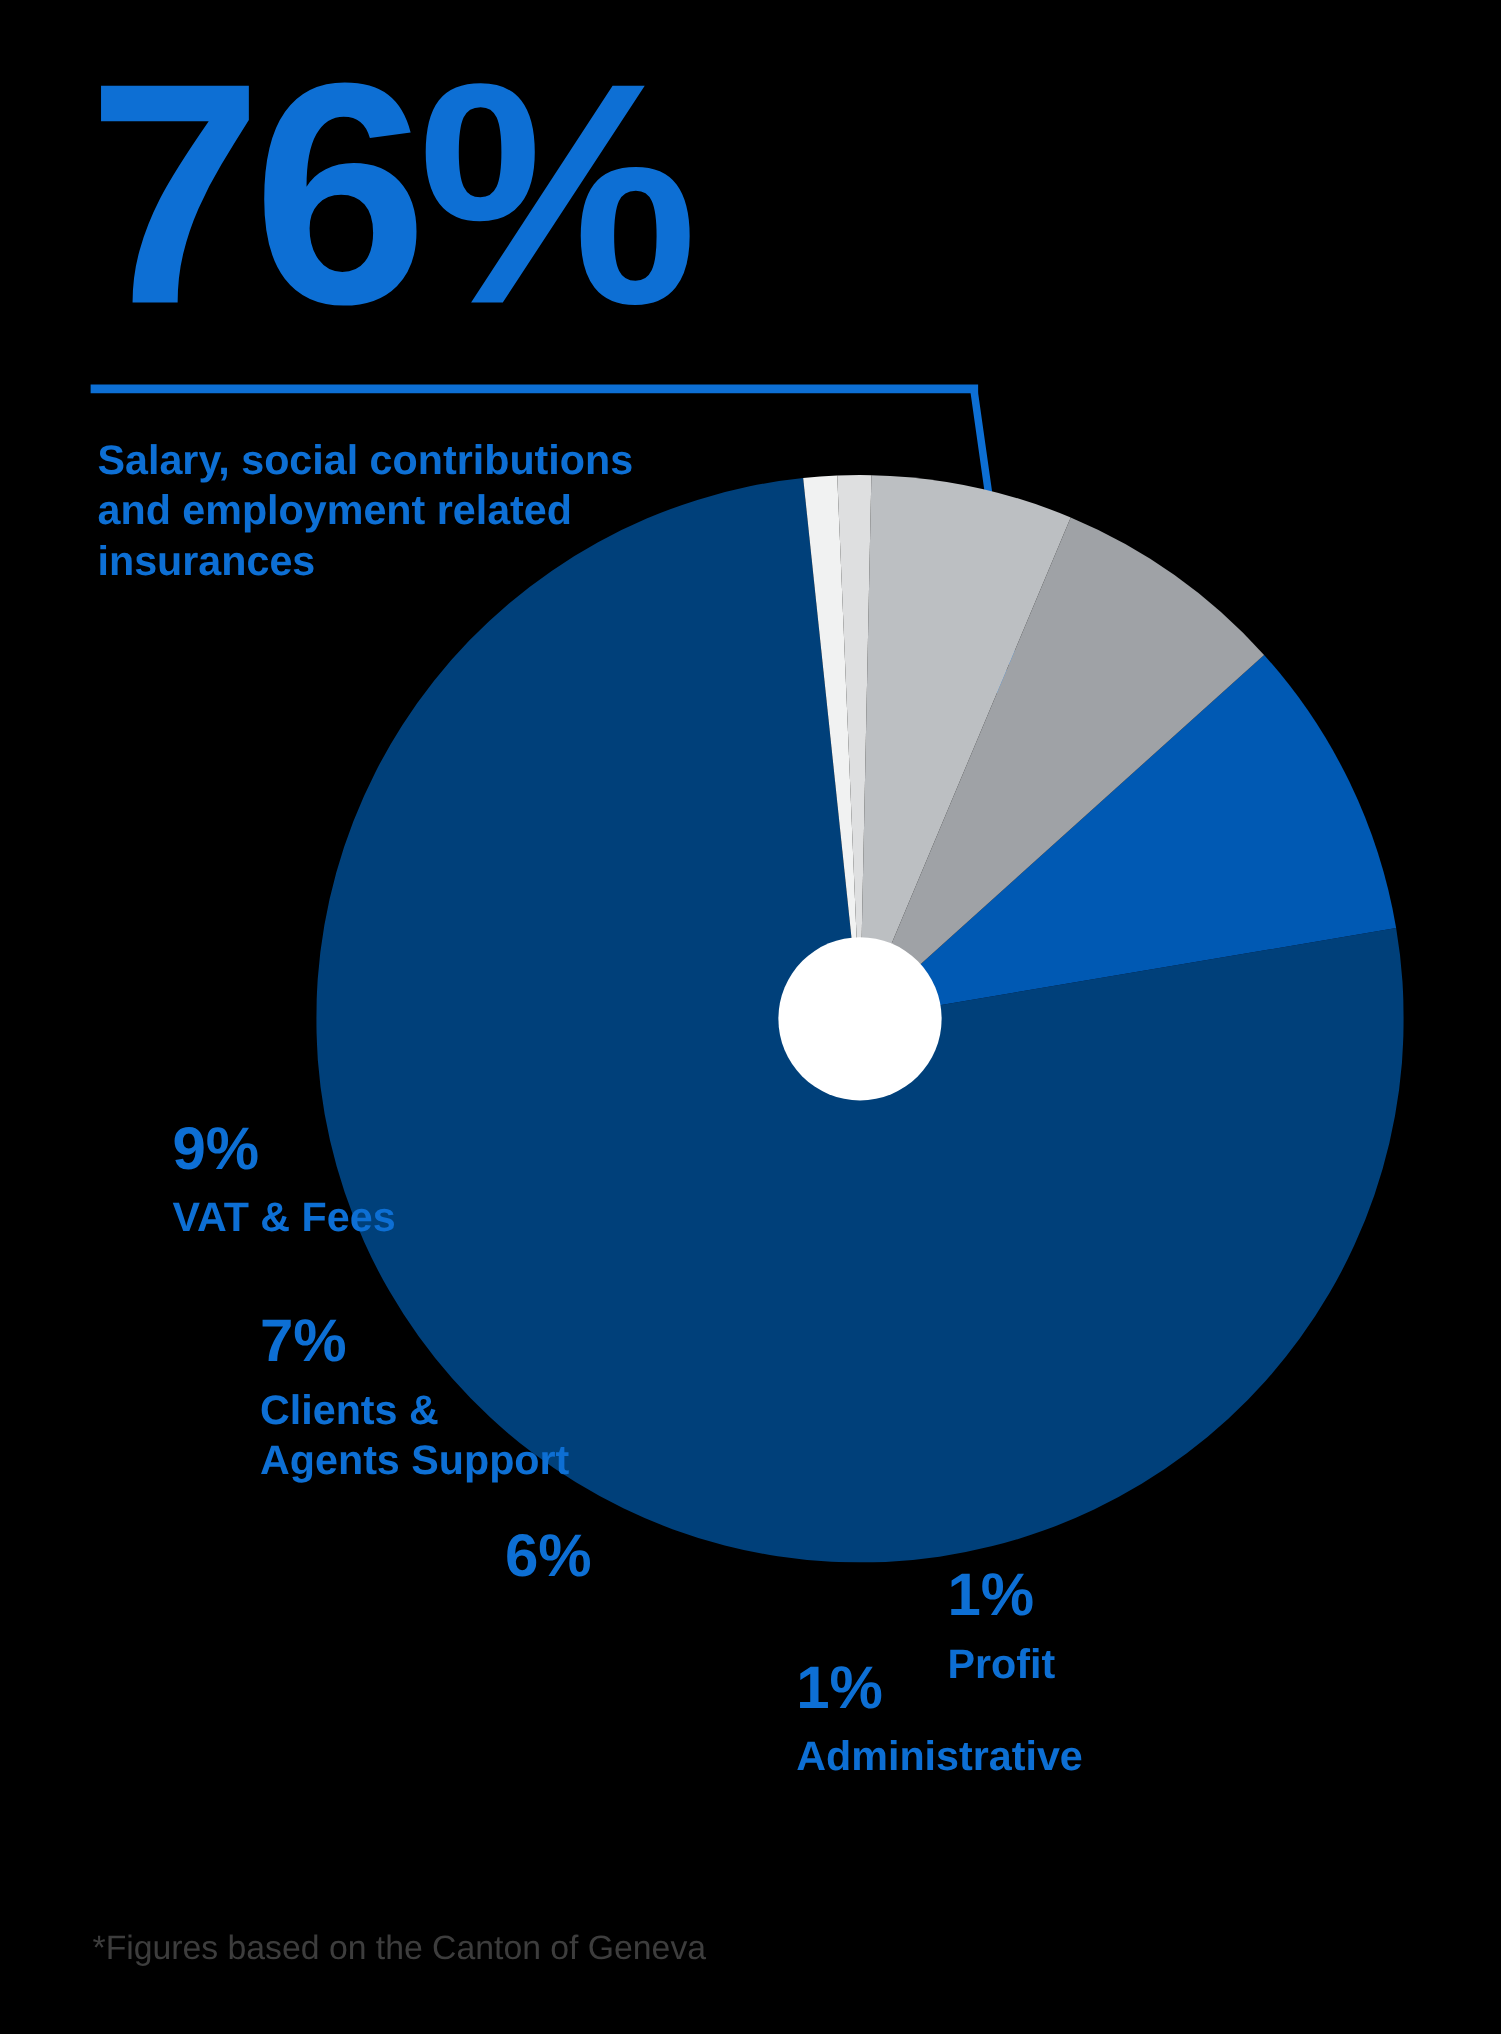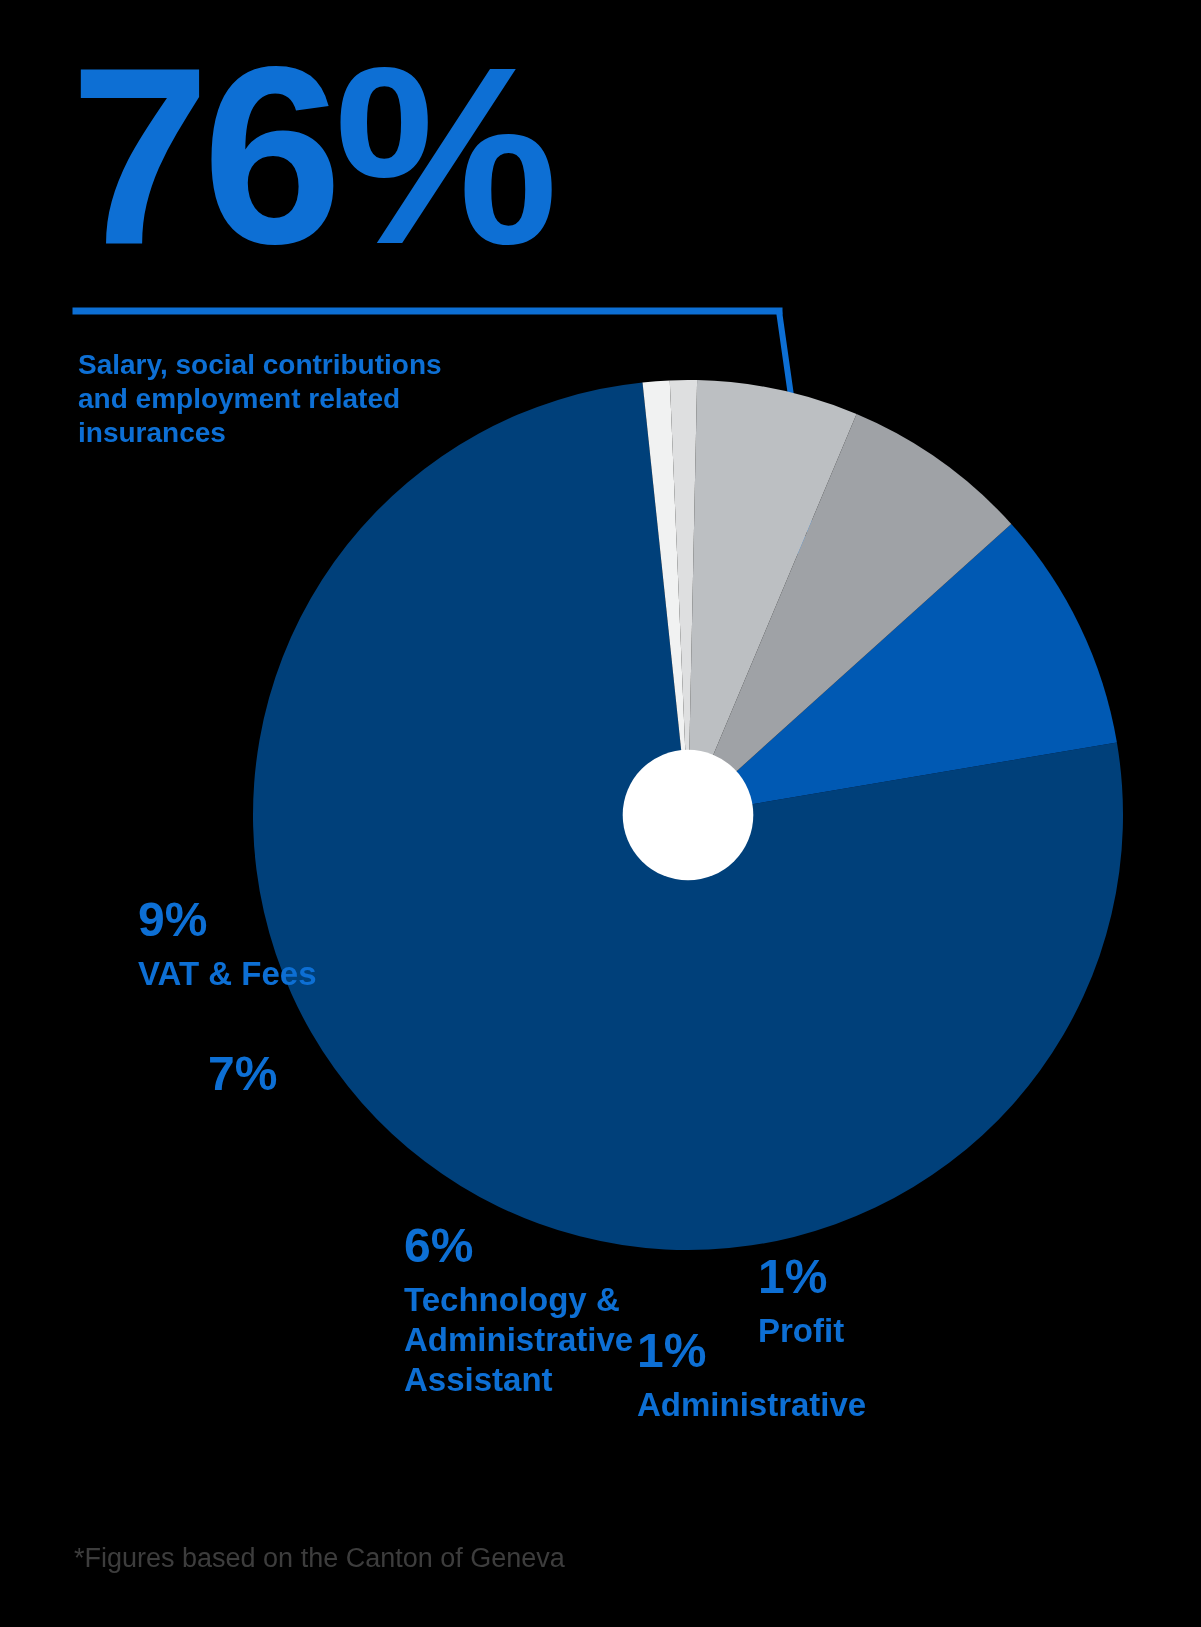--- a/index.html
+++ b/index.html
@@ -36,21 +36,21 @@
     color: #0d6fd4;
     white-space: nowrap;
   }
 
   
   .hero-label {
     position: absolute;
     left: 78px;
     top: 348px;
     width: 560px;
-    font-size: 28px;
+    font-size: 33px;
     font-weight: 700;
     line-height: 1.22;
     color: #0d6fd4;
     white-space: pre-line;
   }
 
   
   .overlay-svg {
     position: absolute;
     left: 0;
@@ -145,27 +145,26 @@
     </svg>
   </div>
 
   <div class="callout c-vat">
     <span class="pct">9%</span>
     <span class="cap">VAT &amp; Fees</span>
   </div>
 
   <div class="callout c-clients">
     <span class="pct">7%</span>
+    <span class="cap">Clients &amp;
+Agents Support</span>
   </div>
 
   <div class="callout c-tech">
     <span class="pct">6%</span>
-    <span class="cap">Technology &amp;
-Administrative
-Assistant</span>
   </div>
 
   <div class="callout c-comm">
     <span class="pct">1%</span>
     <span class="cap">Administrative</span>
   </div>
 
   <div class="callout c-profit">
     <span class="pct">1%</span>
     <span class="cap">Profit</span>

